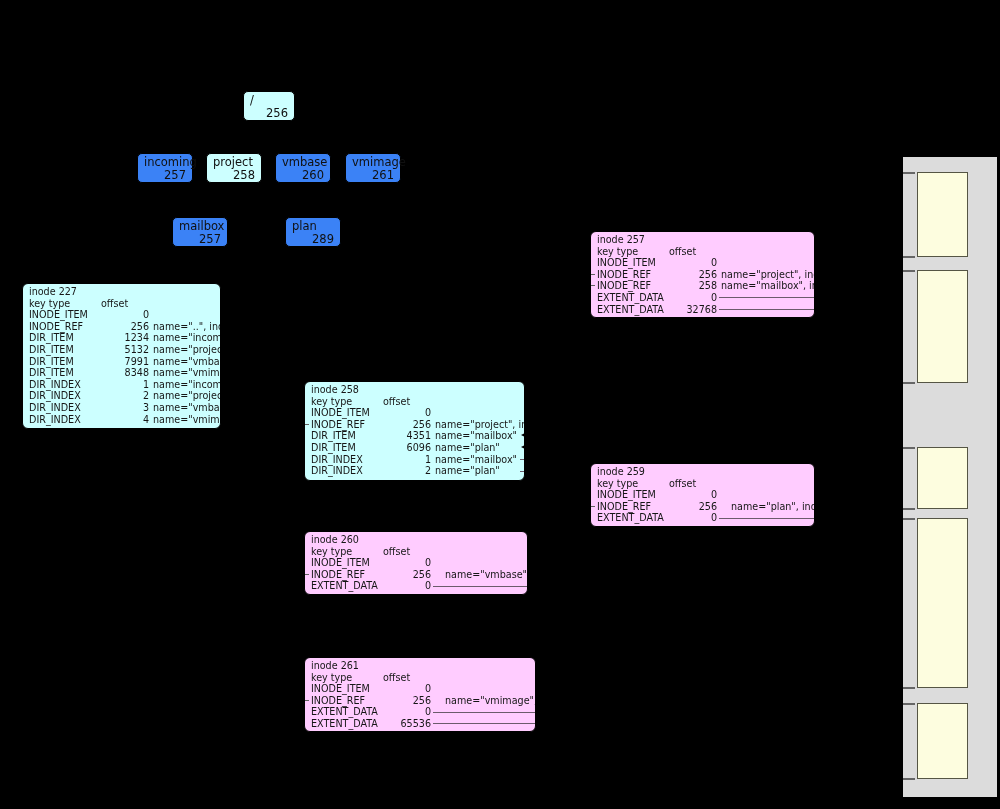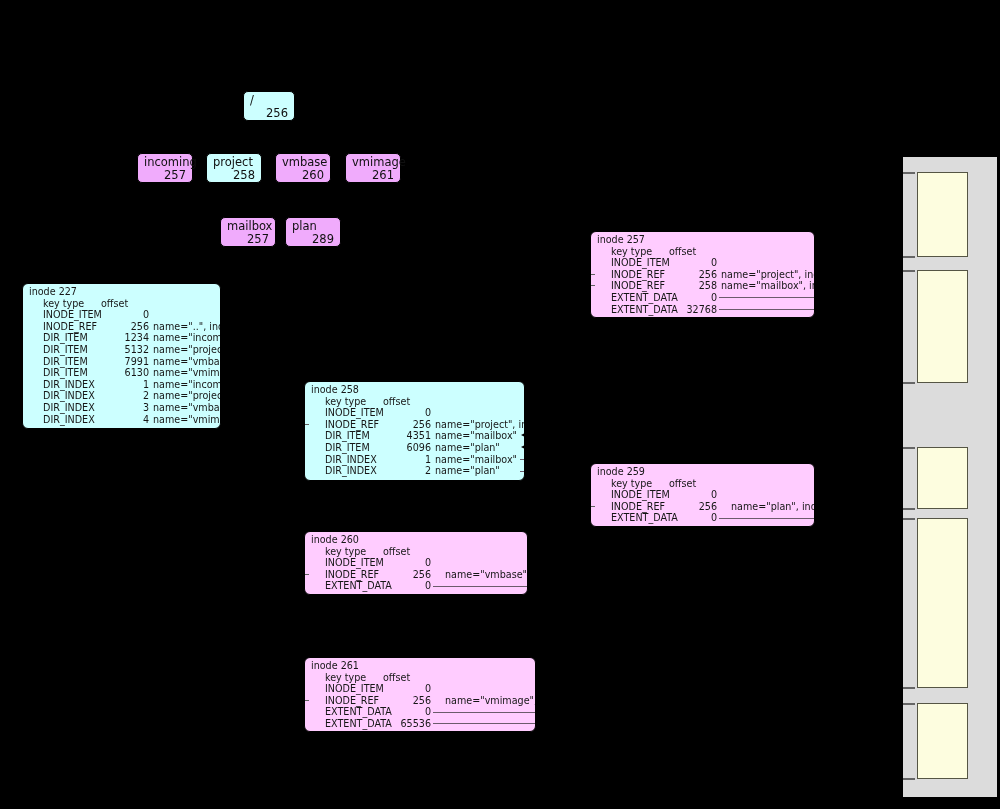--- a/index.html
+++ b/index.html
@@ -37,21 +37,21 @@
     line-height: 13px;
     white-space: nowrap;
   }
   .tnode .tn-num {
     display: block;
     text-align: right;
     line-height: 13px;
     white-space: nowrap;
   }
   .tnode.cyan { background: #ccffff; }
-  .tnode.pink { background: #f0abfc; }
+  .tnode.pink { background: #3b82f6; }
 
   
   .itable {
     position: absolute;
     box-sizing: border-box;
     border-radius: 6px;
     border: 1px solid #000000;
     font-size: 9.6px;
     color: #161616;
     overflow: hidden;
@@ -70,21 +70,20 @@
   .it-row {
     position: relative;
     height: 11.6px;
     line-height: 11.6px;
     white-space: nowrap;
   }
   .c-key {
     position: absolute;
     left: 6px;
     white-space: nowrap;
-    margin-left: 14px;
   }
   .c-off {
     position: absolute;
     left: 78px;
     width: 48px;
     text-align: right;
     white-space: nowrap;
   }
   .c-off.wide {
     left: 62px;
@@ -164,21 +163,21 @@
       <span class="tn-num">258</span>
     </div>
     <div class="tnode pink" style="left: 275px; top: 153px; width: 56px; height: 30px;">
       <span class="tn-name">vmbase</span>
       <span class="tn-num">260</span>
     </div>
     <div class="tnode pink" style="left: 345px; top: 153px; width: 56px; height: 30px;">
       <span class="tn-name">vmimage</span>
       <span class="tn-num">261</span>
     </div>
-    <div class="tnode pink" style="left: 172px; top: 217px; width: 56px; height: 30px; margin-left: 48px;">
+    <div class="tnode pink" style="left: 172px; top: 217px; width: 56px; height: 30px;">
       <span class="tn-name">mailbox</span>
       <span class="tn-num">257</span>
     </div>
     <div class="tnode pink" style="left: 241px; top: 217px; width: 56px; height: 30px; margin-left: 44px;">
       <span class="tn-name">plan</span>
       <span class="tn-num">289</span>
     </div>
     <div class="itable cyan" style="left: 22px; top: 283px; width: 199px; height: 146px;">
       <div class="it-title">inode 227</div>
       <div class="it-row">
@@ -207,21 +206,21 @@
         <span class="rule dotted" style="left: 219px;"></span>
       </div>
       <div class="it-row">
         <span class="c-key">DIR_ITEM</span>
         <span class="c-off">7991</span>
         <span class="c-name">name="vmbase"</span>
         <span class="rule dotted" style="left: 219px;"></span>
       </div>
       <div class="it-row">
         <span class="c-key">DIR_ITEM</span>
-        <span class="c-off">6130</span>
+        <span class="c-off">8348</span>
         <span class="c-name">name="vmimage"</span>
         <span class="rule dotted" style="left: 219px;"></span>
       </div>
       <div class="it-row">
         <span class="c-key">DIR_INDEX</span>
         <span class="c-off">1</span>
         <span class="c-name">name="incoming"</span>
         <span class="rule" style="left: 211px;"></span>
       </div>
       <div class="it-row">

